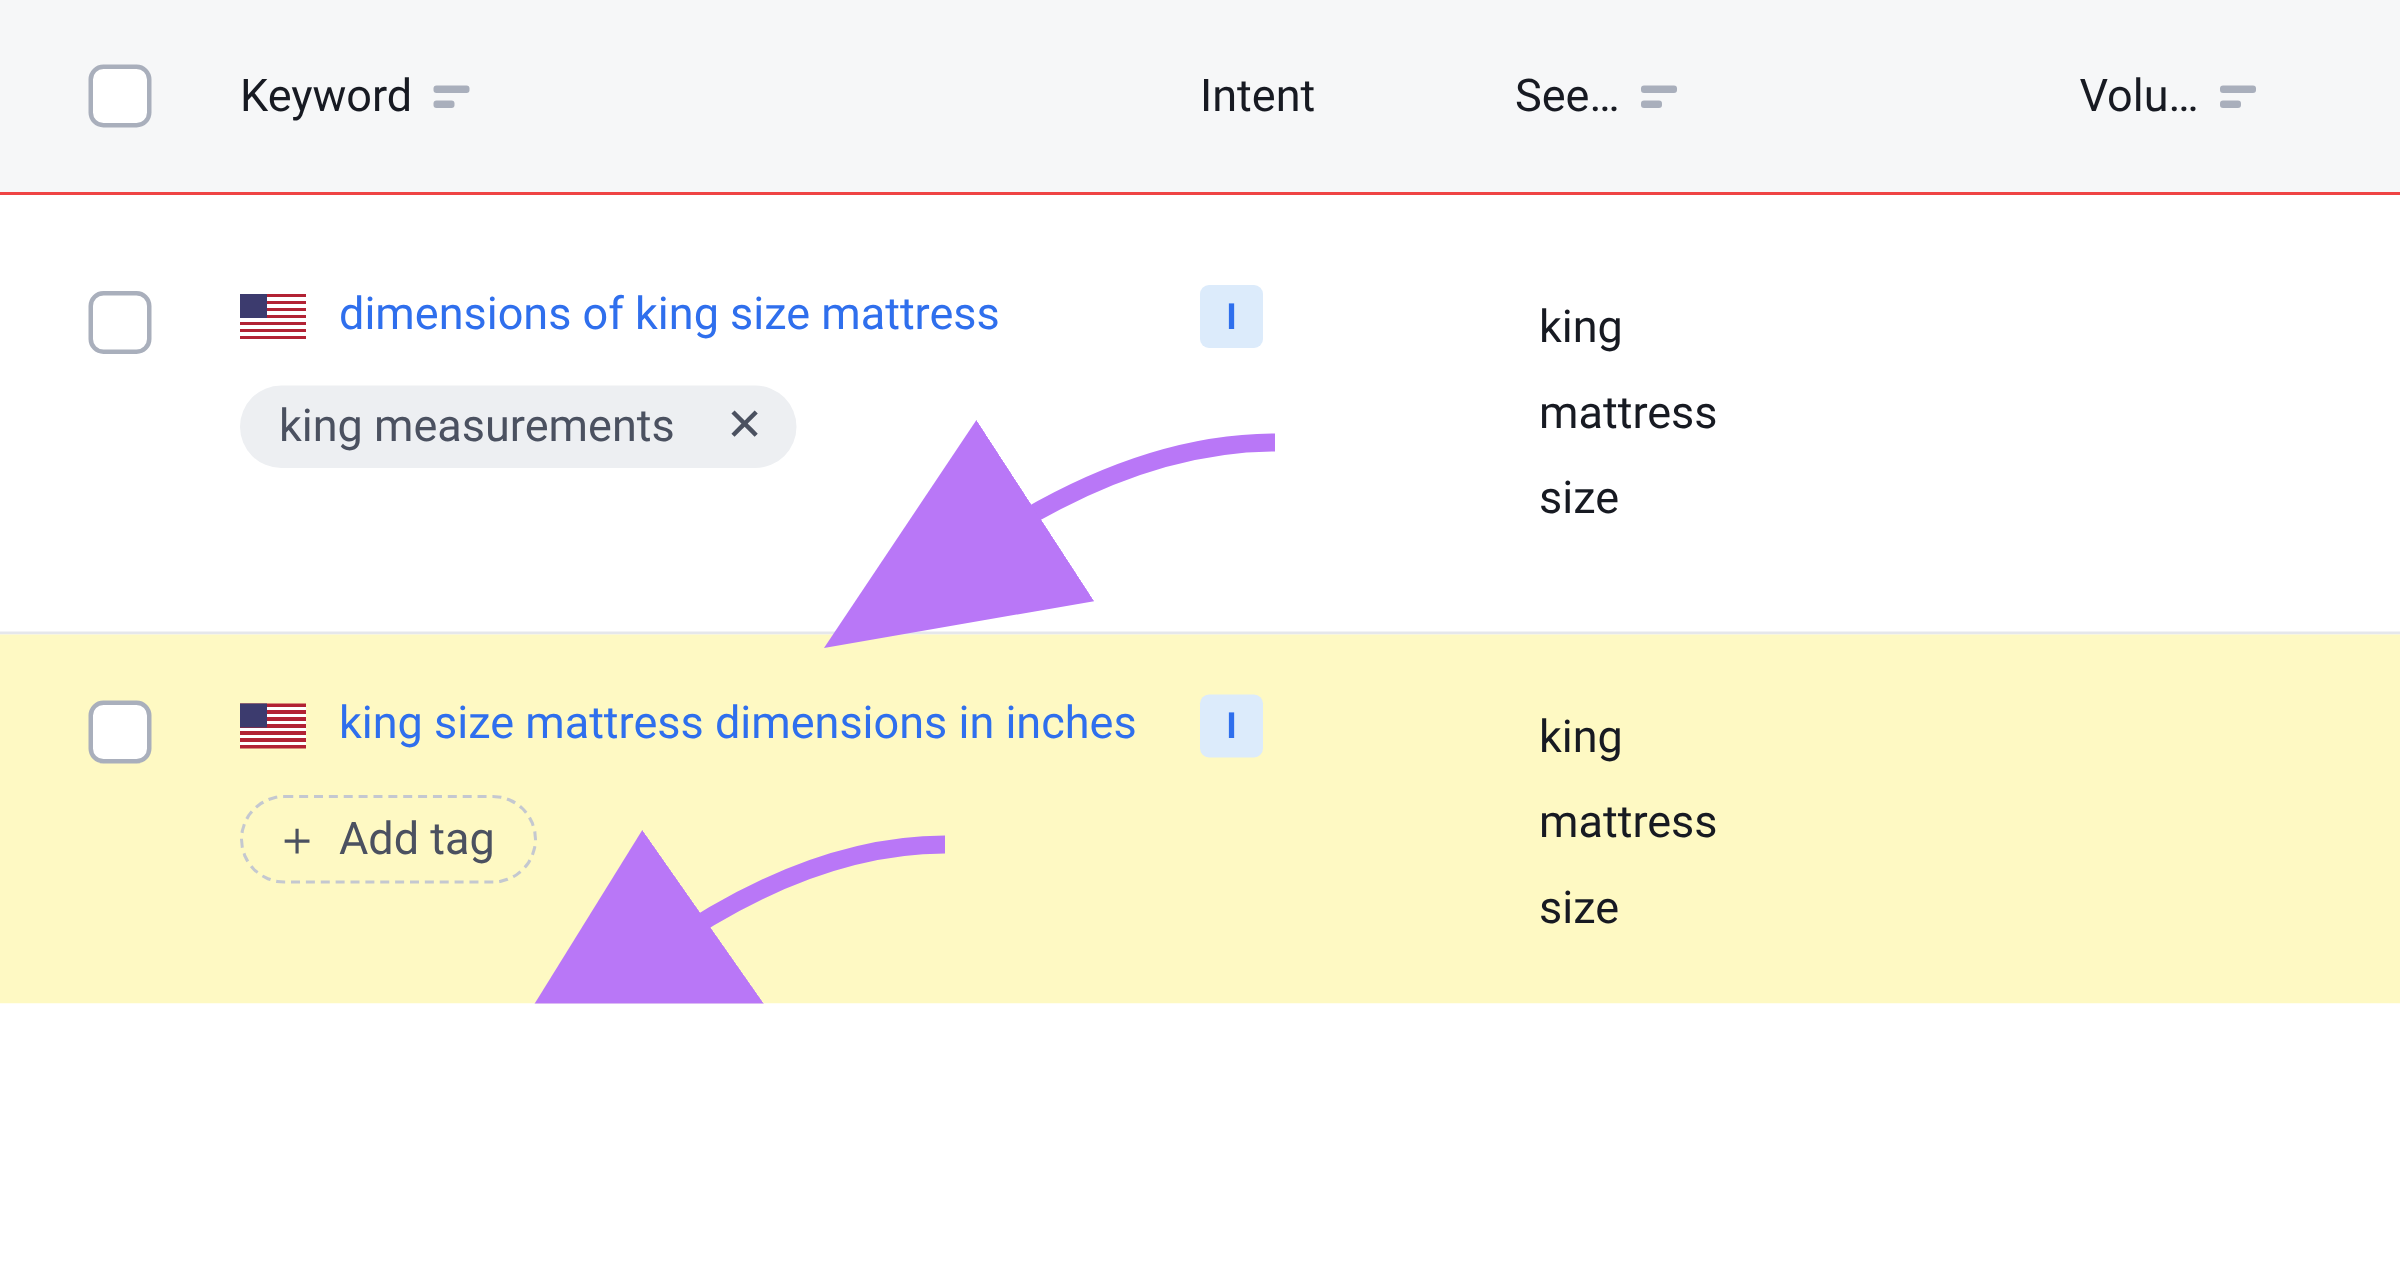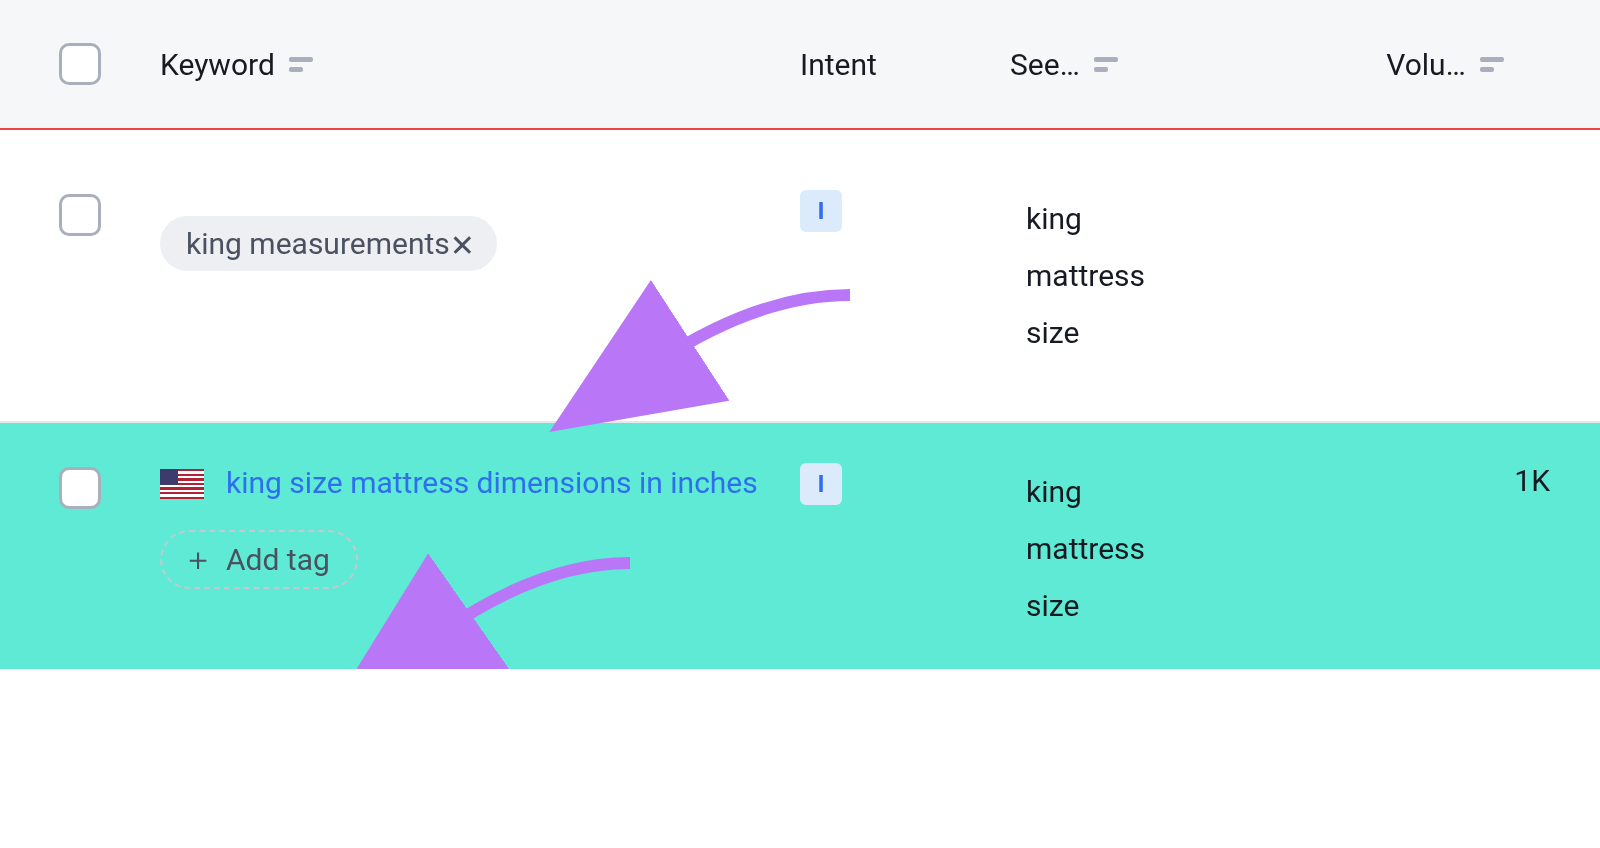--- a/index.html
+++ b/index.html
@@ -25,21 +25,21 @@
     height: 130px;
     border-bottom: 2px solid #ef4444;
     background: #F6F7F8;
   }
   .tr {
     display: flex;
     align-items: flex-start;
     border-bottom: 2px solid #E5E7EB;
   }
   .tr.row1 { padding: 60px 0 60px 0; }
-  .tr.row2 { padding: 40px 0 35px 0; background:#5eead4; border-bottom:none; }
+  .tr.row2 { padding: 40px 0 35px 0; background:#fef9c3; border-bottom:none; }
 
   .col-checkbox { width: 160px; display:flex; justify-content:center; align-items:flex-start; padding-top:4px; }
   .col-keyword  { width: 640px; padding-right:20px; position:relative; }
   .col-intent   { width: 210px; }
   .col-seed     { width: 330px; }
   .col-volume   { width: 260px; text-align:right; padding-right:50px; }
 
   .thead .col-checkbox { align-items:center; padding-top:0; }
   .thead .col-keyword,
   .thead .col-intent,
@@ -101,22 +101,22 @@
   }
   .kw-link {
     color:#2F6FED;
     text-decoration:none;
     line-height:1.35;
   }
 
   
   .tag-chip {
     display:inline-flex;
-    align-items:flex-end;
-    gap:0;
+    align-items:center;
+    gap:34px;
     margin-top:26px;
     margin-left:0px;
     padding:10px 22px 10px 26px;
     border-radius:999px;
     background:#EDEFF2;
     color:#4B5160;
     font-size:30px;
   }
   .tag-chip .x {
     font-size:30px;
@@ -195,20 +195,24 @@
           <span></span>
         </span>
     </div>
   </div>
 
   <div class="tr row1">
     <div class="col-checkbox">
       <div class="checkbox"></div>
     </div>
     <div class="col-keyword">
+      <div class="kw-line1">
+        <div class="flag"></div>
+        <a href="#" class="kw-link">dimensions of king size mattress</a>
+      </div>
       <div class="tag-chip">
         <span>king measurements</span>
         <span class="x">✕</span>
       </div>
 
       
       <div class="arrow" style="left:480px; top:100px;">
         <svg width="220" height="120">
           <defs>
             <marker id="ah1" markerWidth="14" markerHeight="14" refX="3" refY="6" orient="auto">
@@ -260,18 +264,15 @@
     <div class="col-intent">
       <span class="intent-badge">I</span>
     </div>
     <div class="col-seed">
       <div class="seed-list">
         <div>king</div>
         <div>mattress</div>
         <div>size</div>
       </div>
     </div>
-    <div class="col-volume">
-      <span>1K</span>
-    </div>
   </div>
 
 </div>
 
 </body></html>

